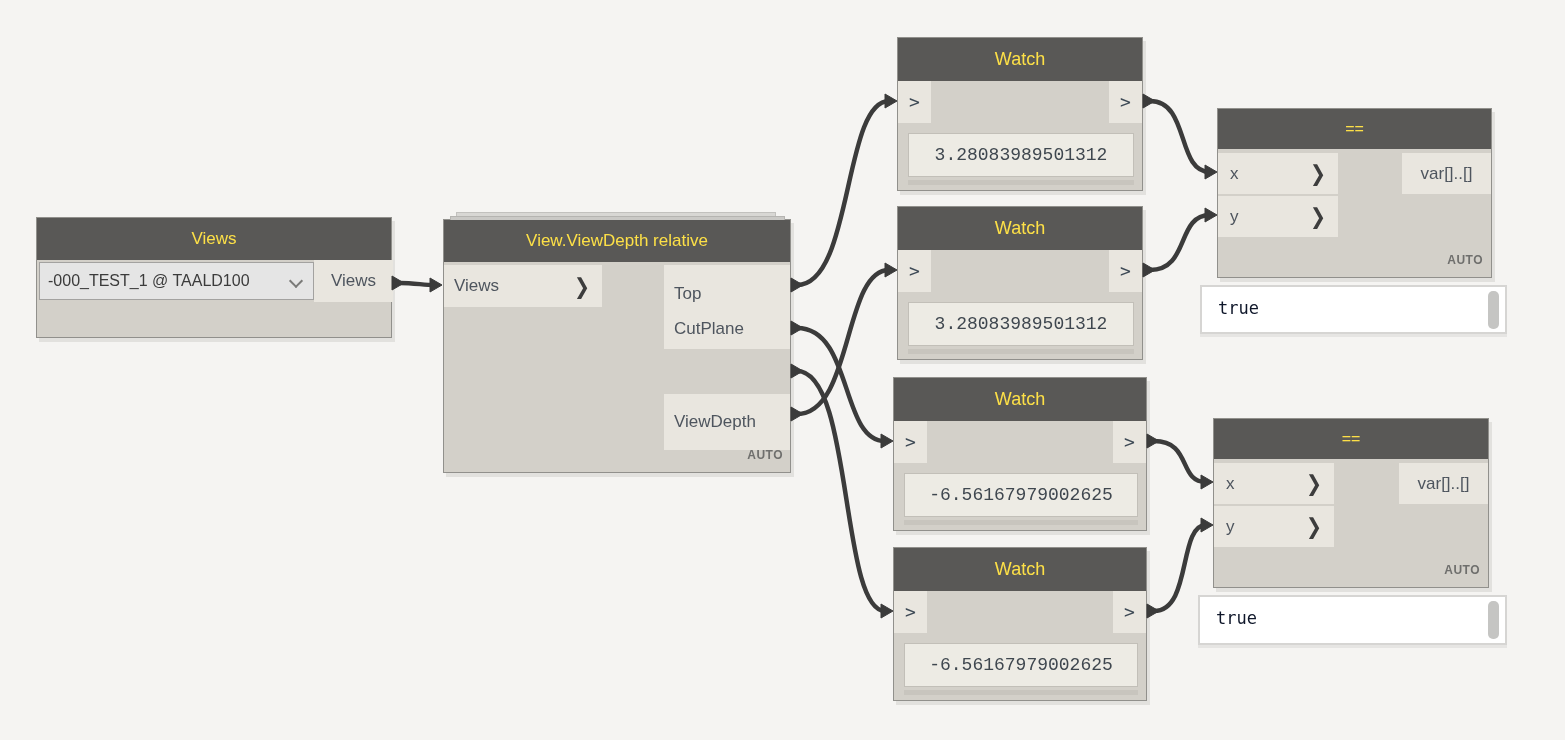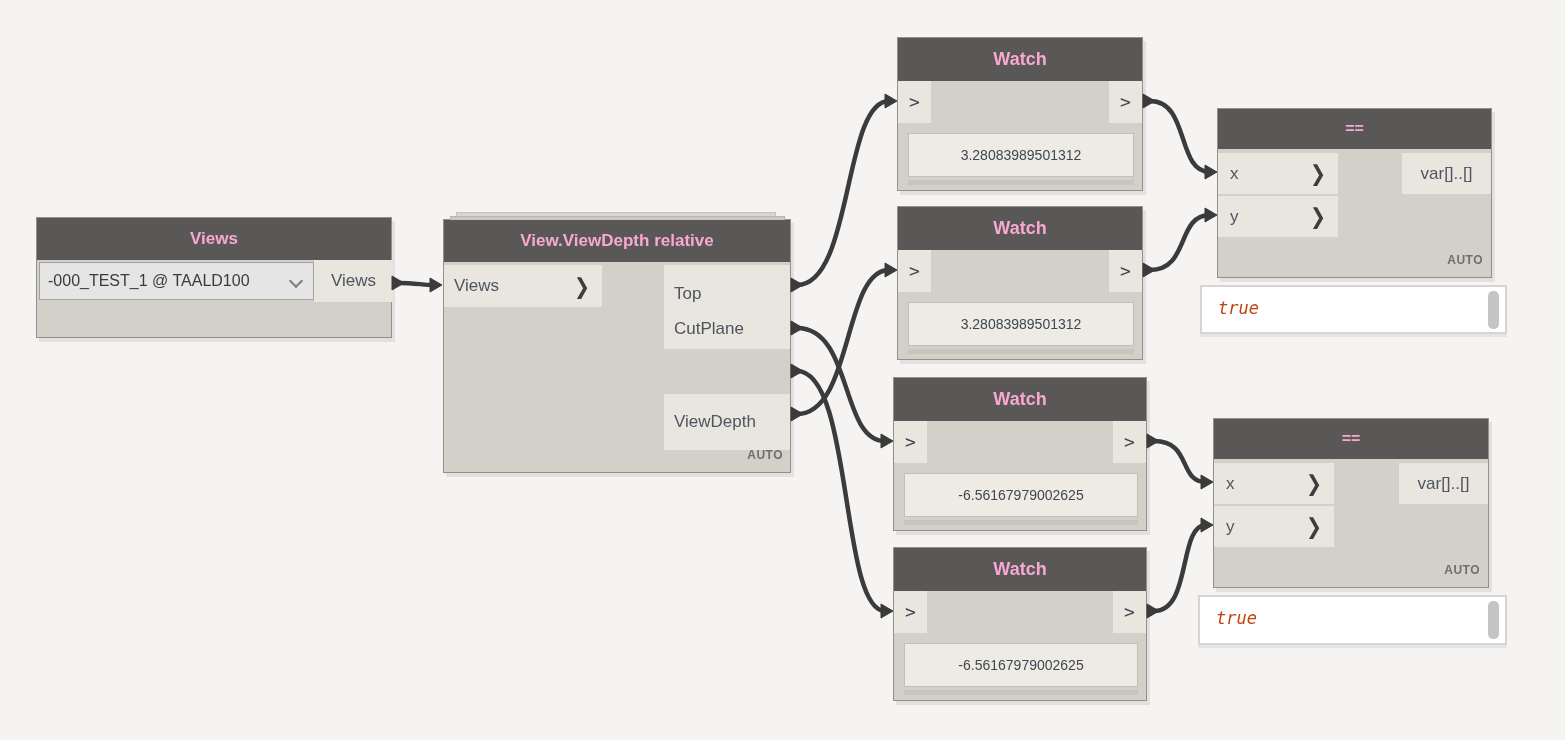--- a/index.html
+++ b/index.html
@@ -1,42 +1,42 @@
 <!DOCTYPE html>
 <html><head>
 <meta charset="utf-8">
 <style>
   html,body{margin:0;padding:0;background:#f5f4f2;}
   .canvas{position:relative;width:1565px;height:740px;background:#f5f4f2;overflow:hidden;
           font-family:"Liberation Sans","DejaVu Sans",sans-serif;}
   .node{position:absolute;background:#d3d0c9;border:1px solid #91908c;
         box-shadow:3px 4px 0 rgba(90,90,85,0.12);box-sizing:border-box;}
-  .node-header{position:absolute;left:0;right:0;top:0;background:#595856;color:#f9a8d4;
-        font-weight:bold;display:flex;align-items:center;justify-content:center;}
+  .node-header{position:absolute;left:0;right:0;top:0;background:#595856;color:#fde047;
+        font-weight:normal;display:flex;align-items:center;justify-content:center;}
   .prow{position:absolute;background:#e9e6df;display:flex;align-items:center;box-sizing:border-box;}
   .plabel{color:#4e555e;font-size:17px;}
   .chev{font-family:"DejaVu Sans",sans-serif;font-weight:bold;font-size:19px;color:#3d3d3d;
         transform:scaleY(1.15);line-height:1;}
   .pbox{position:absolute;top:0;bottom:0;width:33px;background:#e9e6df;display:flex;
         align-items:center;justify-content:center;box-sizing:border-box;}
   .pglyph{font-family:"DejaVu Sans Mono",monospace;font-size:18px;color:#3e4a56;line-height:1;}
   .value-box{position:absolute;background:#edebe4;border:1px solid #c2bfb8;display:flex;
-        align-items:center;justify-content:center;font-family:Liberation Sans, sans-serif;
-        font-size:14px;color:#3f474f;box-sizing:border-box;}
+        align-items:center;justify-content:center;font-family:Liberation Mono, monospace;
+        font-size:18px;color:#3f474f;box-sizing:border-box;}
   .hscroll{position:absolute;height:5px;background:#c8c5be;}
   .auto-label{position:absolute;font-size:12px;font-weight:bold;color:#6f6f6d;letter-spacing:0.5px;}
   .sheet{position:absolute;box-sizing:border-box;}
   .dropdown{position:absolute;background:#e5e5e5;border:1px solid #a3a2a0;display:flex;
         align-items:center;box-sizing:border-box;font-size:16px;color:#3b3b3b;padding-left:8px;}
   .dd-chev{position:absolute;right:12px;top:13px;width:8px;height:8px;border-right:2px solid #7a7a78;
         border-bottom:2px solid #7a7a78;transform:rotate(45deg);}
   .bubble{position:absolute;background:#ffffff;border:2px solid #d6d5d3;box-sizing:border-box;
         box-shadow:0 3px 0 rgba(0,0,0,0.06);}
   .bubble-text{position:absolute;left:16px;top:11px;font-family:"DejaVu Sans Mono",monospace;
-        font-size:17px;color:#c2410c;font-style:italic;}
+        font-size:17px;color:#0f172a;}
   .vthumb{position:absolute;right:6px;top:4px;width:11px;height:38px;border-radius:5px;background:#c5c5c3;}
   svg.wires{position:absolute;left:0;top:0;z-index:60;pointer-events:none;}
   .wire{fill:none;stroke:#3b3b3b;stroke-width:4.5;stroke-linecap:round;}
   .arrow{fill:#3b3b3b;stroke:#3b3b3b;stroke-width:1;stroke-linejoin:round;}
 </style>
 </head>
 <body>
 
 <div class="canvas">
 

